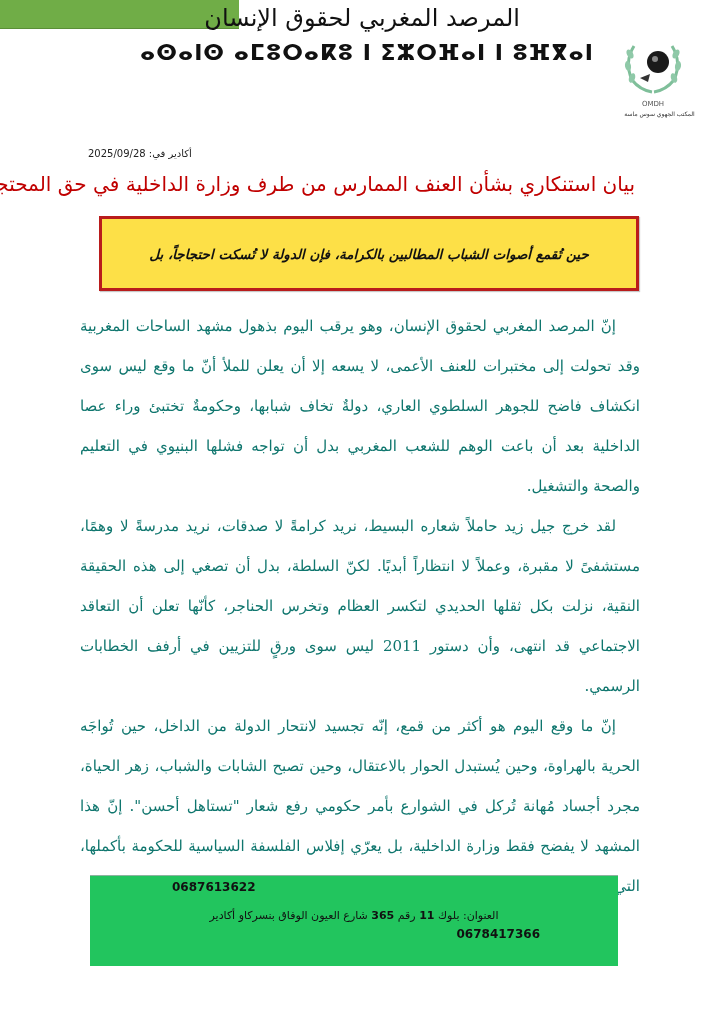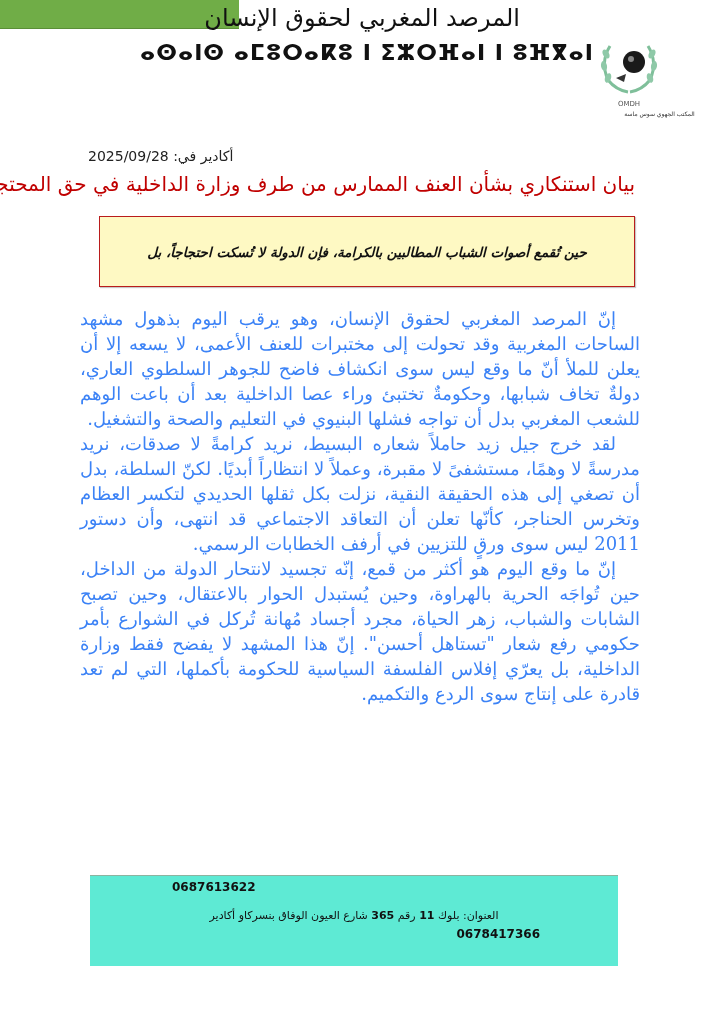--- a/index.html
+++ b/index.html
@@ -1,28 +1,28 @@
 <!DOCTYPE html>
 <html><head>
 <meta charset="utf-8">
 <style>
   html, body { margin:0; padding:0; background:#ffffff; }
   body { width:720px; height:1012px; position:relative; overflow:hidden; font-family:"DejaVu Serif", serif; color:#111; }
   .green-bar { position:absolute; left:0; top:0; width:239px; height:28px; background:#70ad47; border-bottom:1px solid #5a8f37; }
   .org-name-ar { position:absolute; right:200px; top:4px; font-family:"DejaVu Sans", sans-serif; font-size:24px; color:#111; direction:rtl; white-space:nowrap; }
   .org-name-tz { position:absolute; left:140px; right:135px; top:40px; font-family:"DejaVu Sans", sans-serif; font-size:22px; font-weight:bold; color:#111; direction:ltr; text-align:center; letter-spacing:1px; white-space:nowrap; }
-  .logo { position:absolute; left:594px; top:26px; width:70px; height:84px; }
+  .logo { position:absolute; left:618px; top:26px; width:70px; height:84px; }
   .logo-sub { position:absolute; left:612px; top:110px; width:95px; font-family:"DejaVu Sans", sans-serif; font-size:6px; color:#333; text-align:center; direction:rtl; white-space:nowrap; }
-  .date-line { position:absolute; left:88px; top:148px; font-family:"DejaVu Sans", sans-serif; font-size:14px; color:#222; direction:rtl; unicode-bidi:plaintext; white-space:nowrap; }
+  .date-line { position:absolute; left:88px; top:148px; font-family:"DejaVu Sans", sans-serif; font-size:10px; color:#222; direction:rtl; unicode-bidi:plaintext; white-space:nowrap; }
   .headline { position:absolute; left:84px; right:85px; top:172px; font-family:"DejaVu Sans", sans-serif; font-size:20px; color:#c00000; direction:rtl; text-align:right; white-space:nowrap; }
-  .quote-box { position:absolute; left:99px; top:216px; width:534px; height:69px; background:#fef9c3; border:1px solid #b91c1c; box-shadow:1px 1px 1px #c8c8c8; display:flex; flex-direction:row; justify-content:center; align-items:center; }
+  .quote-box { position:absolute; left:99px; top:216px; width:534px; height:69px; background:#fde047; border:3px solid #b91c1c; box-shadow:1px 1px 1px #c8c8c8; display:flex; flex-direction:row; justify-content:center; align-items:center; }
   .quote-line { font-family:"DejaVu Sans", sans-serif; font-weight:bold; font-style:italic; font-size:13.5px; color:#111; direction:rtl; text-align:center; line-height:22px; white-space:nowrap; }
-  .body-text { position:absolute; left:80px; right:80px; top:306px; direction:rtl; text-align:justify; font-family:"DejaVu Serif", serif; font-size:18px; line-height:25px; color:#3b82f6; }
+  .body-text { position:absolute; left:80px; right:80px; top:306px; direction:rtl; text-align:justify; font-family:"DejaVu Serif", serif; font-size:15px; line-height:40px; color:#0f766e; }
   .body-text p { margin:0; text-indent:24px; text-align-last:right; }
-  .footer-box { position:absolute; left:90px; top:875px; width:528px; height:90px; background:#5eead4; border-top:1px solid #8db3a0; }
+  .footer-box { position:absolute; left:90px; top:875px; width:528px; height:90px; background:#22c55e; border-top:1px solid #8db3a0; }
   .phone { position:absolute; top:4px; font-family:"DejaVu Sans", sans-serif; font-weight:bold; font-size:12px; color:#111; }
   .phone-left { left:82px; }
   .phone-right { right:78px;margin-top:47px; }
   .address { position:absolute; left:0; right:0; top:33px; text-align:center; font-family:"DejaVu Sans", sans-serif; font-size:11px; color:#111; direction:rtl; white-space:nowrap; }
   .email-line { position:absolute; left:0; right:0; top:65px; text-align:center; font-family:"DejaVu Sans", sans-serif; font-size:11px; color:#111; direction:rtl; white-space:nowrap; }
   .email-line .email { font-weight:bold; direction:ltr; unicode-bidi:embed; }
   .bold { font-weight:bold; }
 </style>
 </head>
 <body>

